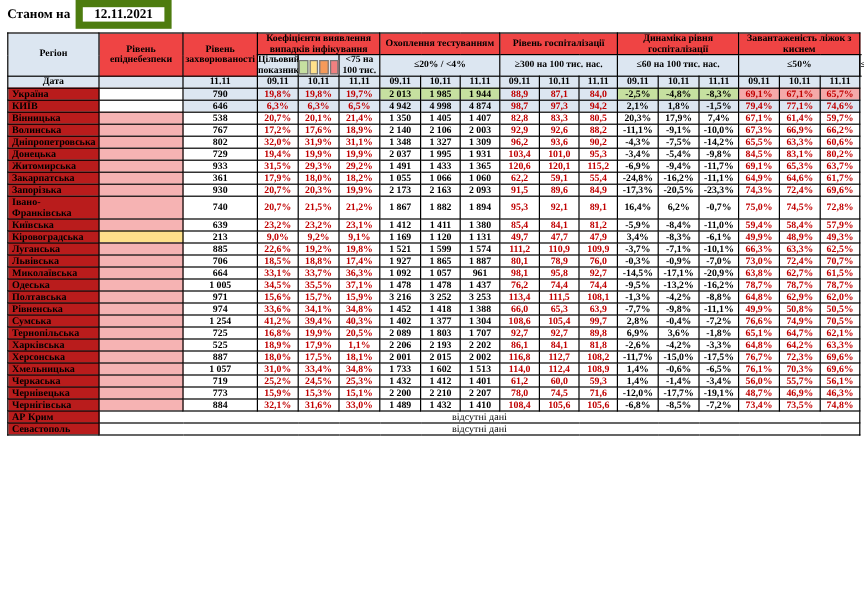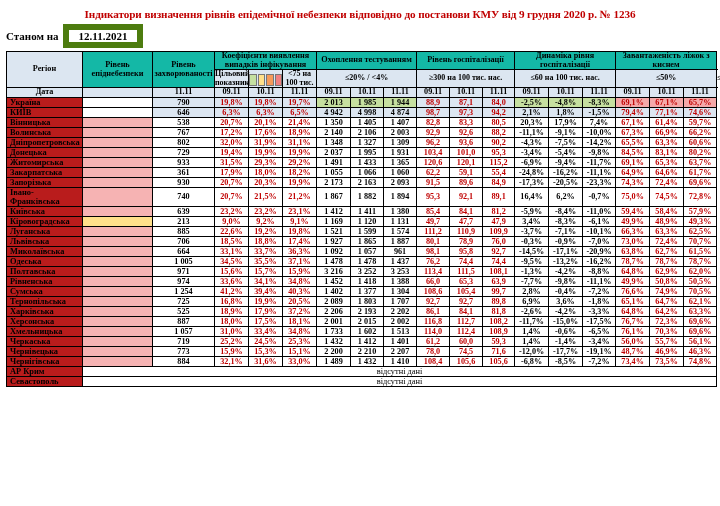--- a/index.html
+++ b/index.html
@@ -11,21 +11,21 @@
   }
   .subbar{display:flex;align-items:center;font-size:11px;padding:0 6px 3px 6px;}
   .subbar .left{font-weight:bold;}
   .subbar .date-box{
     border:6px solid #4d7c0f;padding:0px 10px;margin-left:4px;font-weight:bold;
   }
   .subbar .right{margin-left:auto;font-weight:bold;padding-right:4px;}
   table{border-collapse:collapse;width:708px;margin:0 6px;table-layout:fixed;}
   td,th{border:1px solid #000;font-size:8.2px;text-align:center;padding:0;
         font-family:"Liberation Serif", serif;}
-  thead td{font-weight:bold;background:#14b8a6;line-height:1.05;}
+  thead td{font-weight:bold;background:#ef4444;line-height:1.05;}
   .hdr-region{background:#dce6f1;}
   .row-name{text-align:left;padding-left:3px;font-weight:bold;font-size:8.4px;background:#b91c1c;}
   .ukr{background:#dce6f1;font-weight:bold;}
   .num{font-size:8.2px;}
   .red{color:#c00000;}
   .bold{font-weight:bold;}
   .cell-red{background:#f6b3b3;}
   .cell-red2{background:#f4a9a9;}
   .cell-yellow{background:#ffe08a;}
   .cell-green{background:#c6e0a0;}
@@ -35,21 +35,20 @@
   .legend{display:flex;justify-content:center;gap:1px;padding-top:2px;}
   .legend span{display:inline-block;width:7px;height:10px;border:1px solid #777;}
   .sub-head td{font-weight:bold;font-size:8px;background:#dce6f1;}
   .dates td{font-weight:bold;font-size:8.2px;background:#dce6f1;}
 </style>
 </head>
 <body>
 
 <div class="page">
 
-  <div class="title">Індикатори визначення рівнів епідемічної небезпеки відповідно до постанови КМУ від 9 грудня 2020 р. № 1236</div>
 
   <div class="subbar">
     <span class="left">Станом на</span>
     <span class="date-box">12.11.2021</span>
   </div>
 
   <table>
     <colgroup>
       <col style="width:76px">
       <col style="width:70px">
@@ -520,21 +519,21 @@
           <td class="num red bold ">65,1%</td>
           <td class="num red bold ">64,7%</td>
           <td class="num red bold ">62,1%</td>
         </tr>
         <tr>
           <td class="row-name">Харківська</td>
           <td class="lvl cell-red">&nbsp;</td>
           <td class="num bold">525</td>
           <td class="num red bold">18,9%</td>
           <td class="num red bold">17,9%</td>
-          <td class="num red bold">37,2%</td>
+          <td class="num red bold">1,1%</td>
           <td class="num bold ">2 206</td>
           <td class="num bold ">2 193</td>
           <td class="num bold ">2 202</td>
           <td class="num red bold">86,1</td>
           <td class="num red bold">84,1</td>
           <td class="num red bold">81,8</td>
           <td class="num bold ">-2,6%</td>
           <td class="num bold ">-4,2%</td>
           <td class="num bold ">-3,3%</td>
           <td class="num red bold ">64,8%</td>

